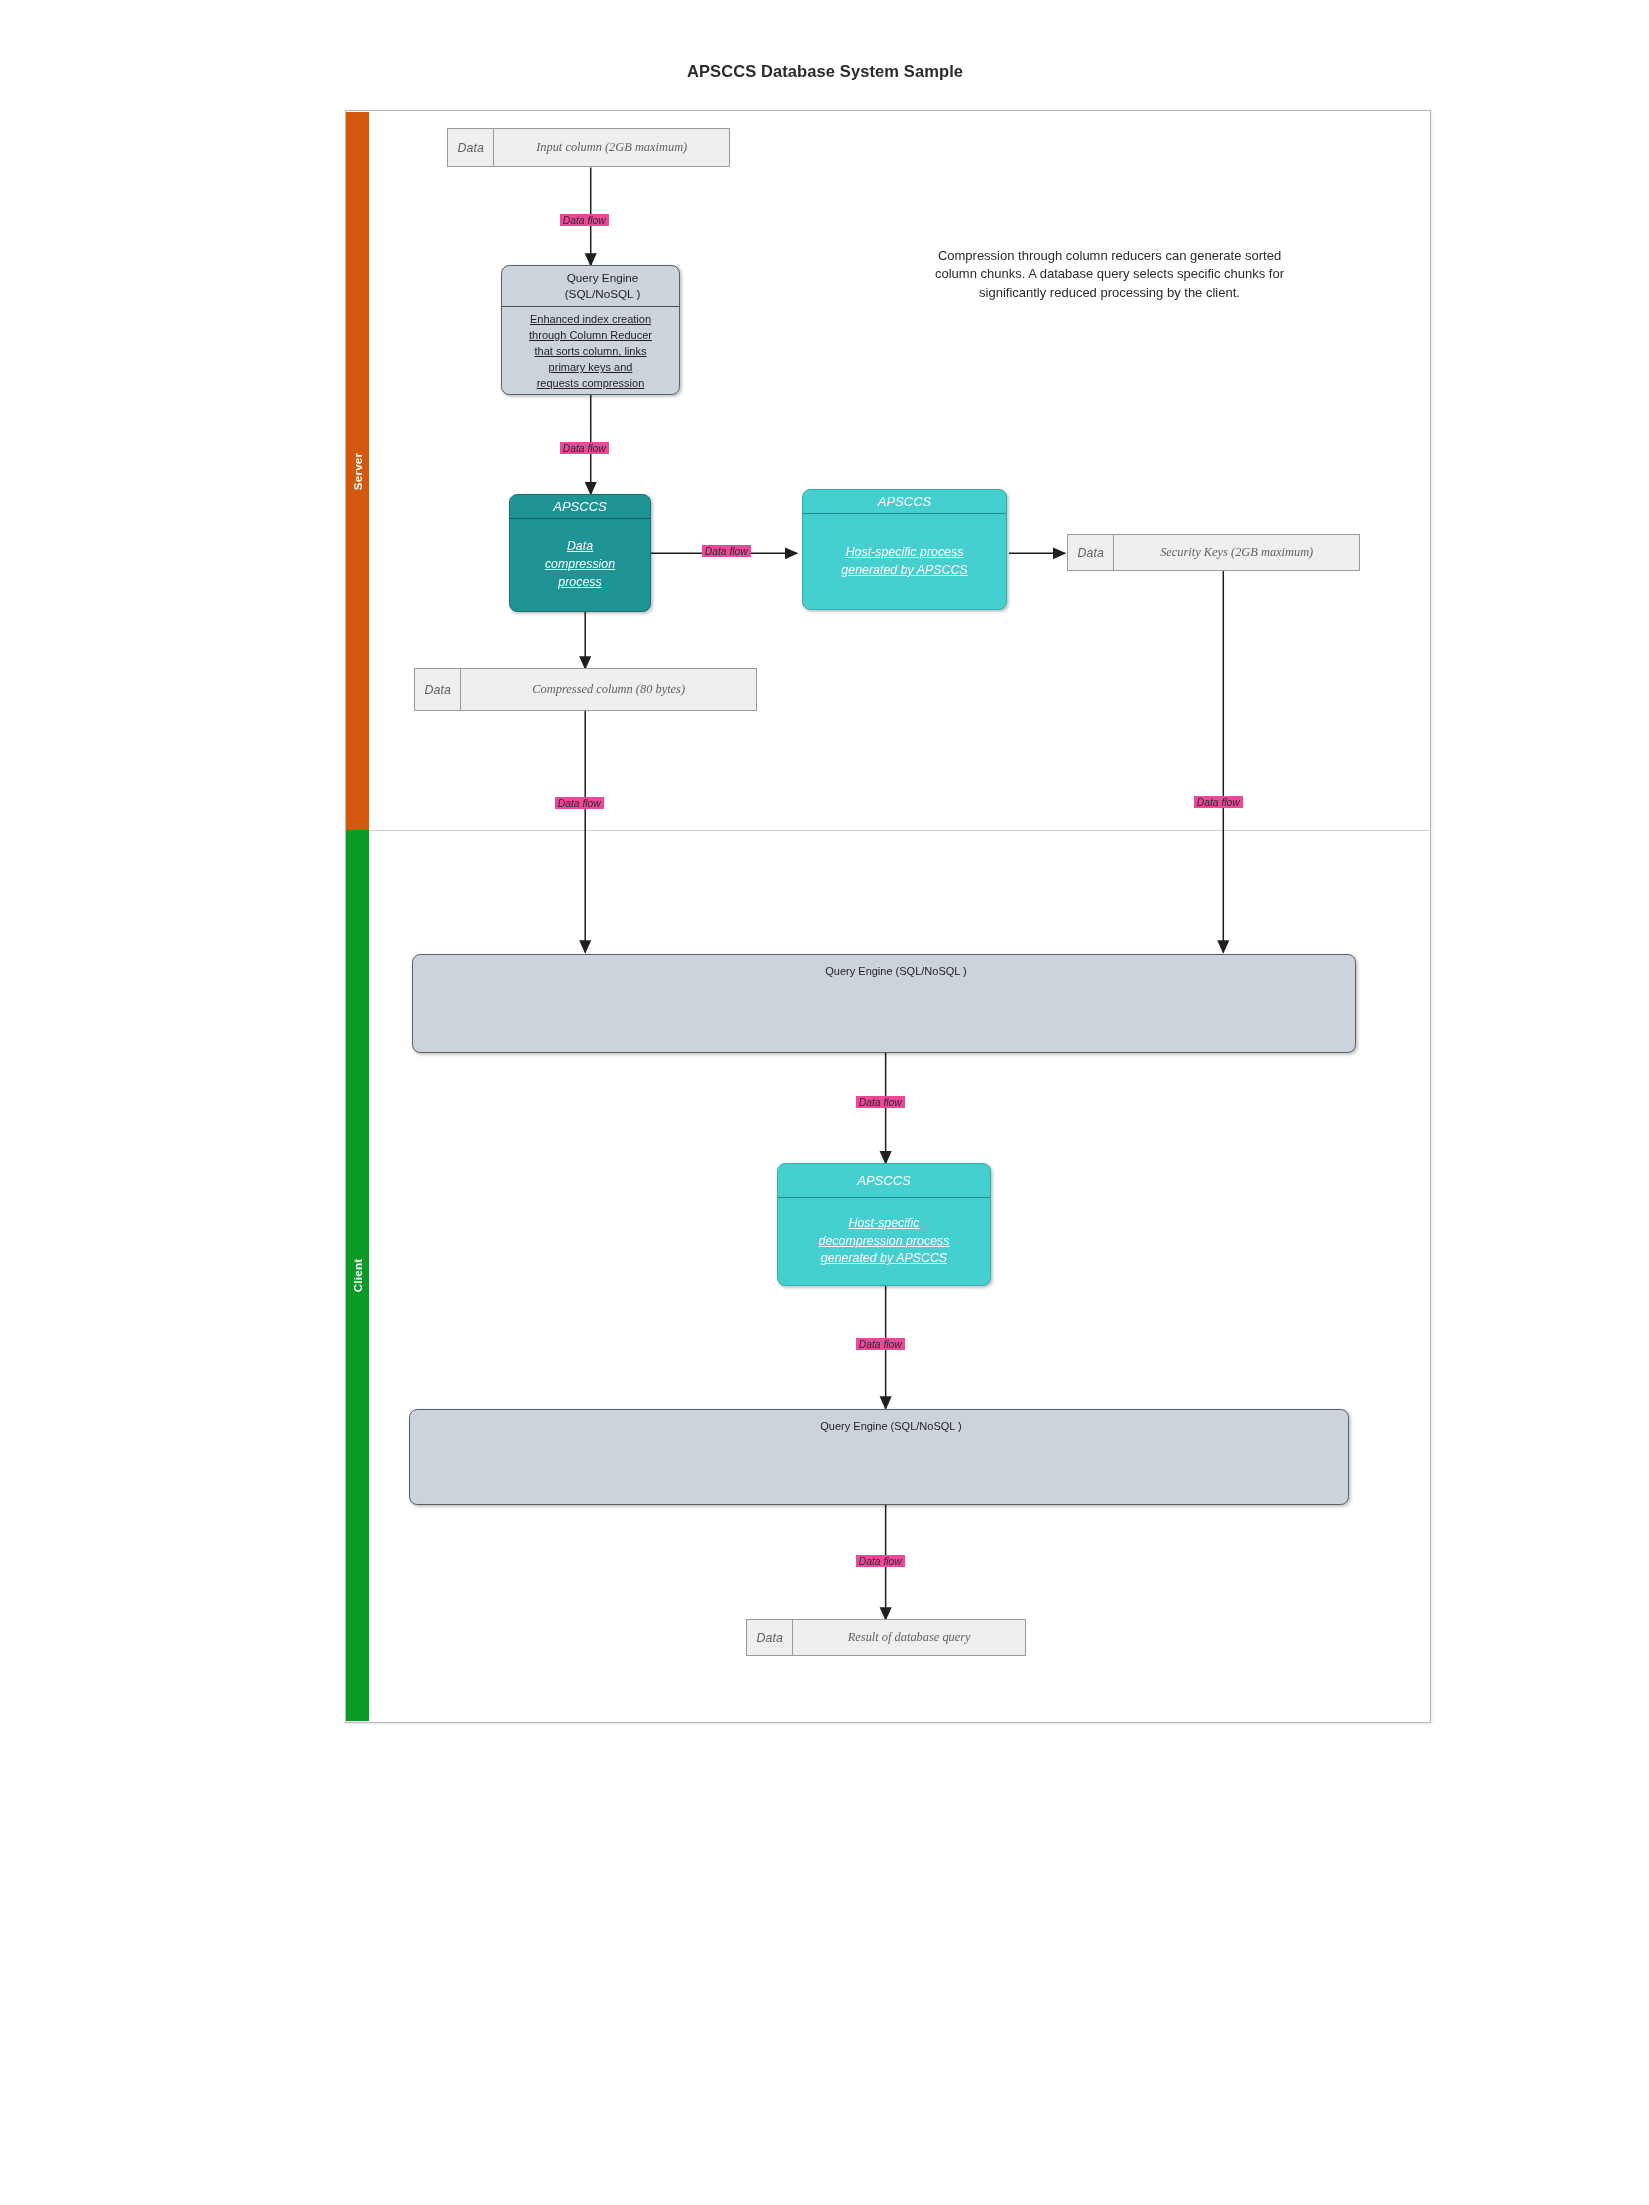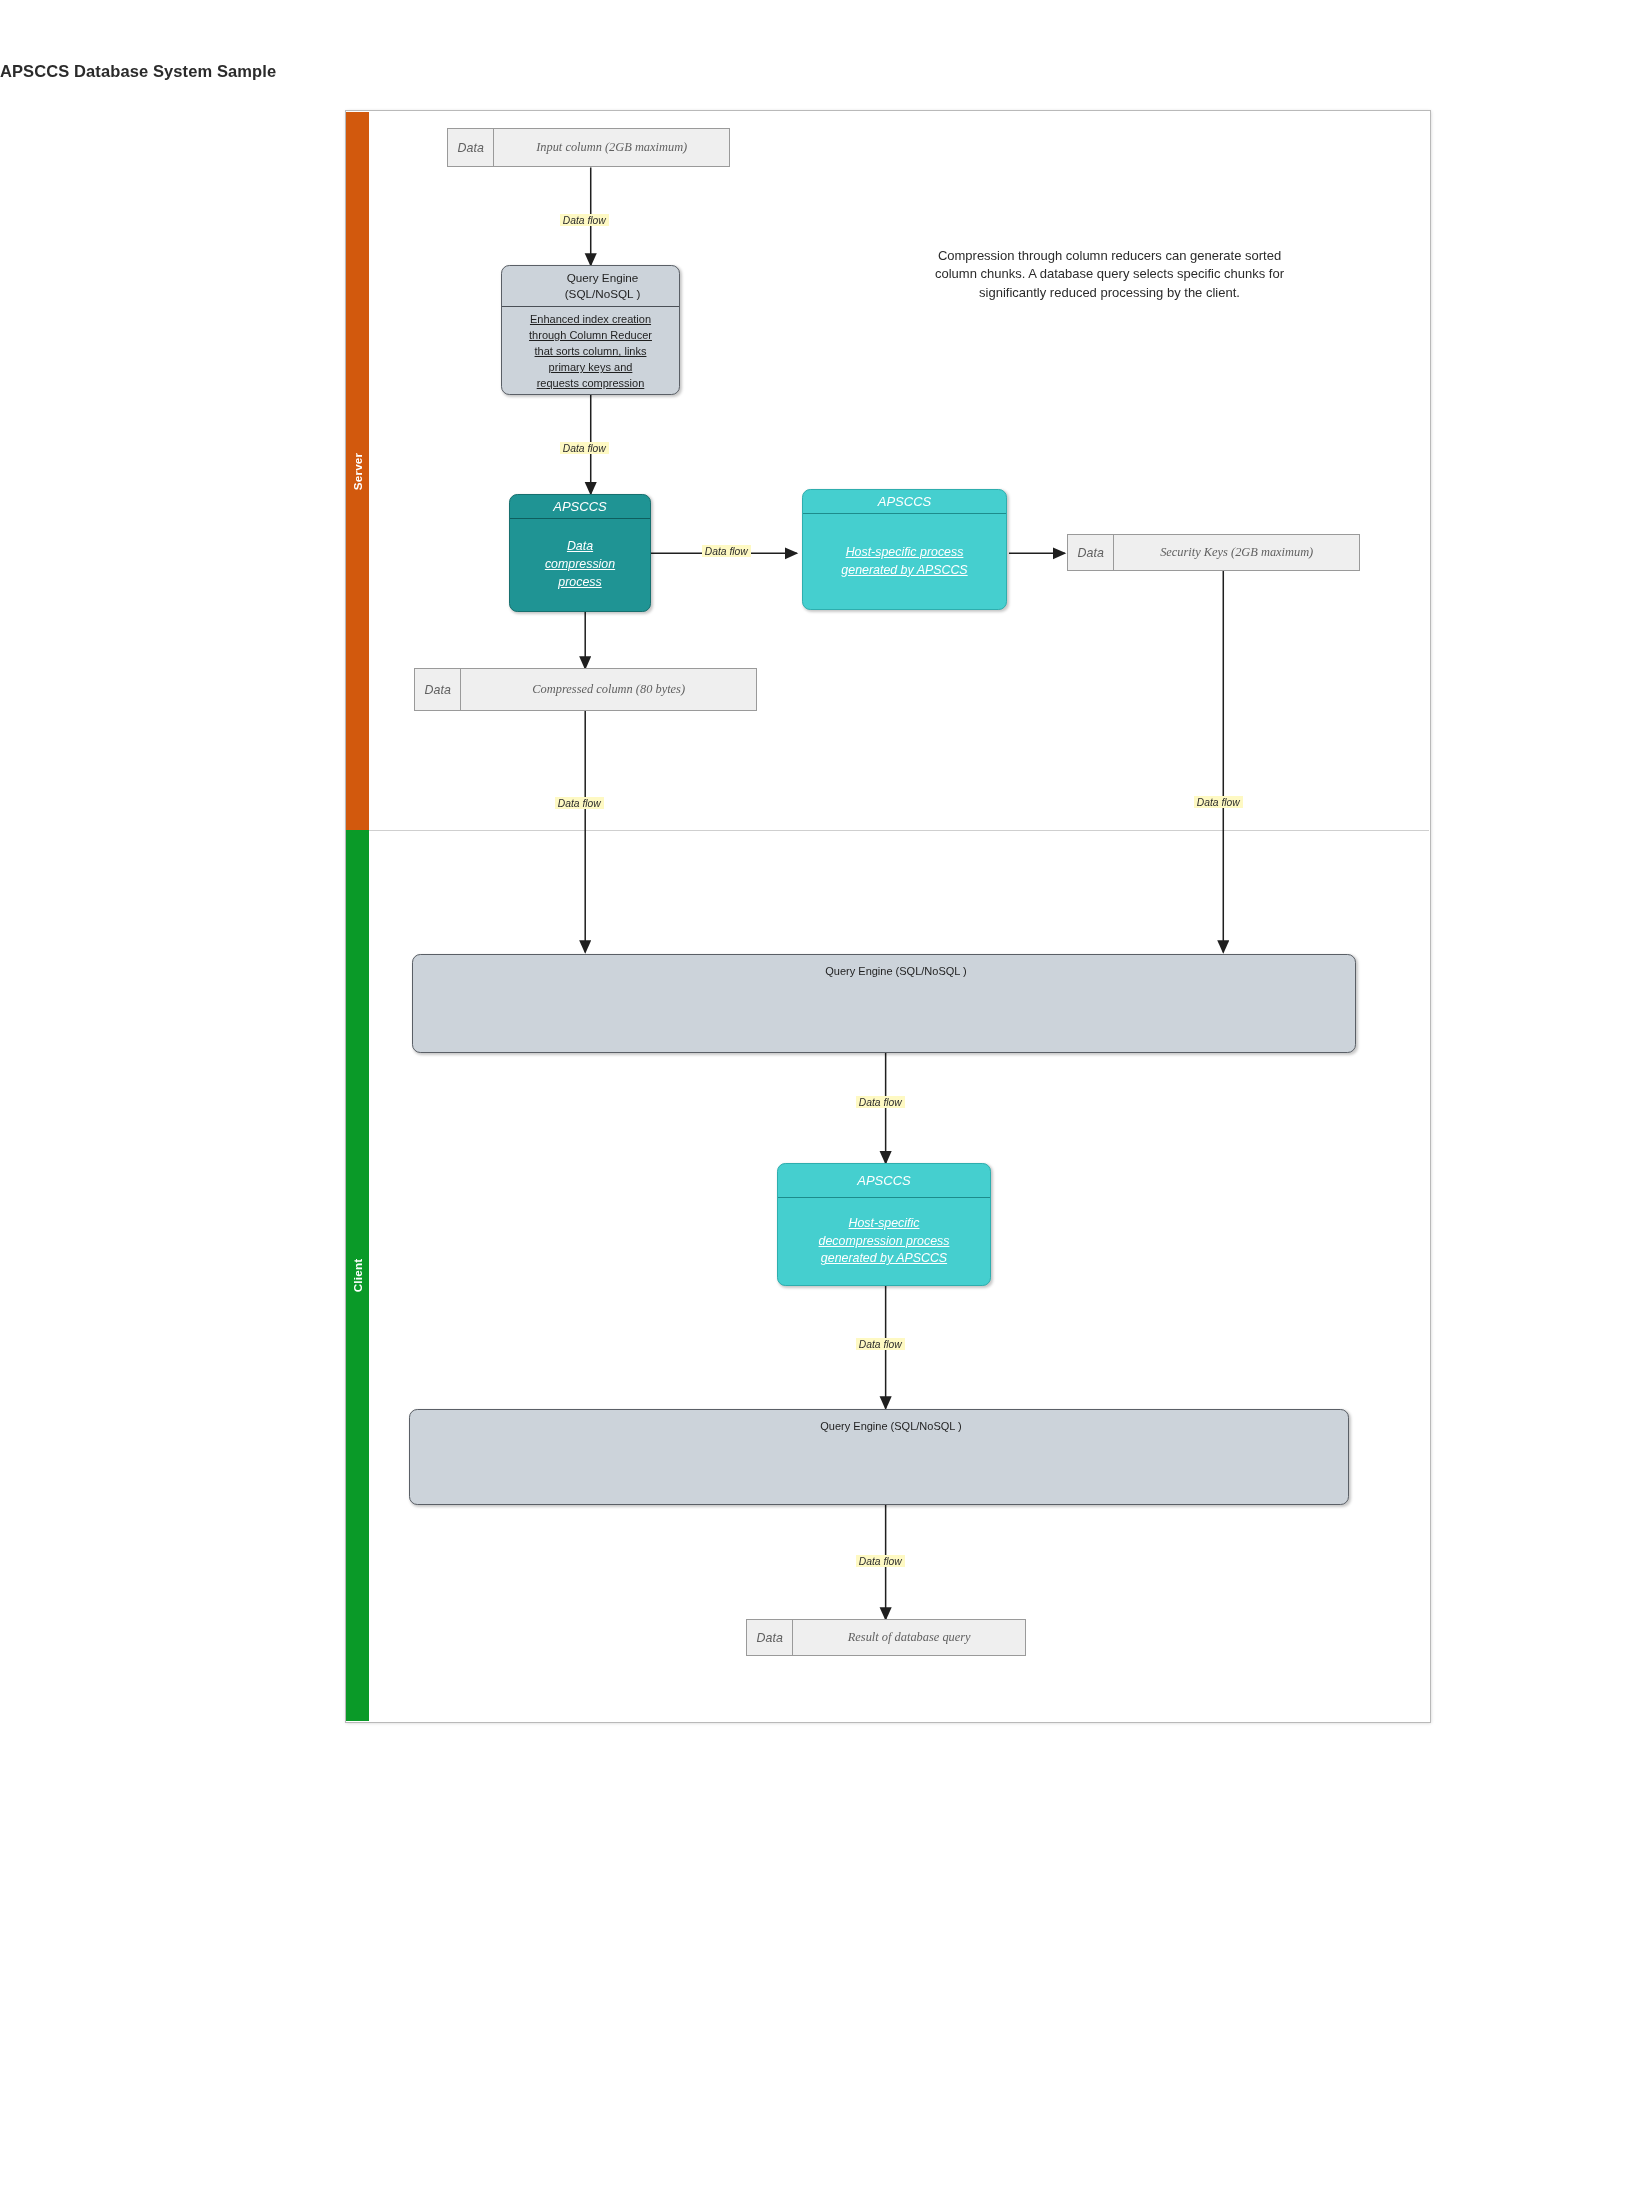--- a/index.html
+++ b/index.html
@@ -1,19 +1,19 @@
 <!DOCTYPE html>
 <html style="font-size:11px"><head>
 <meta charset="utf-8">
 <style>
   html, body { margin:0; padding:0; background:#ffffff; }
   body { width:1650px; height:2205px; font-family:"Liberation Sans", sans-serif; position:relative; }
 
   #page-title {
-    position:absolute; left:0; top:62px; width:1650px; text-align:left;
+    position:absolute; left:0; top:62px; width:1650px; text-align:center;
     font-size:16.5px; font-weight:bold; color:#2b2b2b; letter-spacing:0.1px;
   }
   .diagram-frame {
     position:absolute; left:345px; top:110px; width:1086px; height:1613px;
     border:1.4px solid #b9b9b9; background:#ffffff; box-sizing:border-box;
     box-shadow: 1.4px 1.4px 3.4px rgba(0,0,0,0.18);
   }
 
   
   .lane-bar {
@@ -88,21 +88,21 @@
   #note-text {
     position:absolute; left:896px; top:247px; width:427px;
     text-align:center; font-size:13px; line-height:1.42; color:#2b2b2b;
     white-space:pre-line;
   }
 
   
   #edges { position:absolute; left:0; top:0; width:1650px; height:2205px; pointer-events:none; }
   .flow-label {
     position:absolute; font-size:10.3px; font-style:italic; color:#2b2b2b;
-    background:#fef9c3; padding:0.7px 2.8px; white-space:nowrap;
+    background:#ec4899; padding:0.7px 2.8px; white-space:nowrap;
   }
 </style>
 </head>
 <body>
 
 <div id="page-title">APSCCS Database System Sample</div>
 
 <div class="diagram-frame"></div>
 
 <div class="lane-bar" id="lane-server" style="background: rgb(210, 89, 13);">

